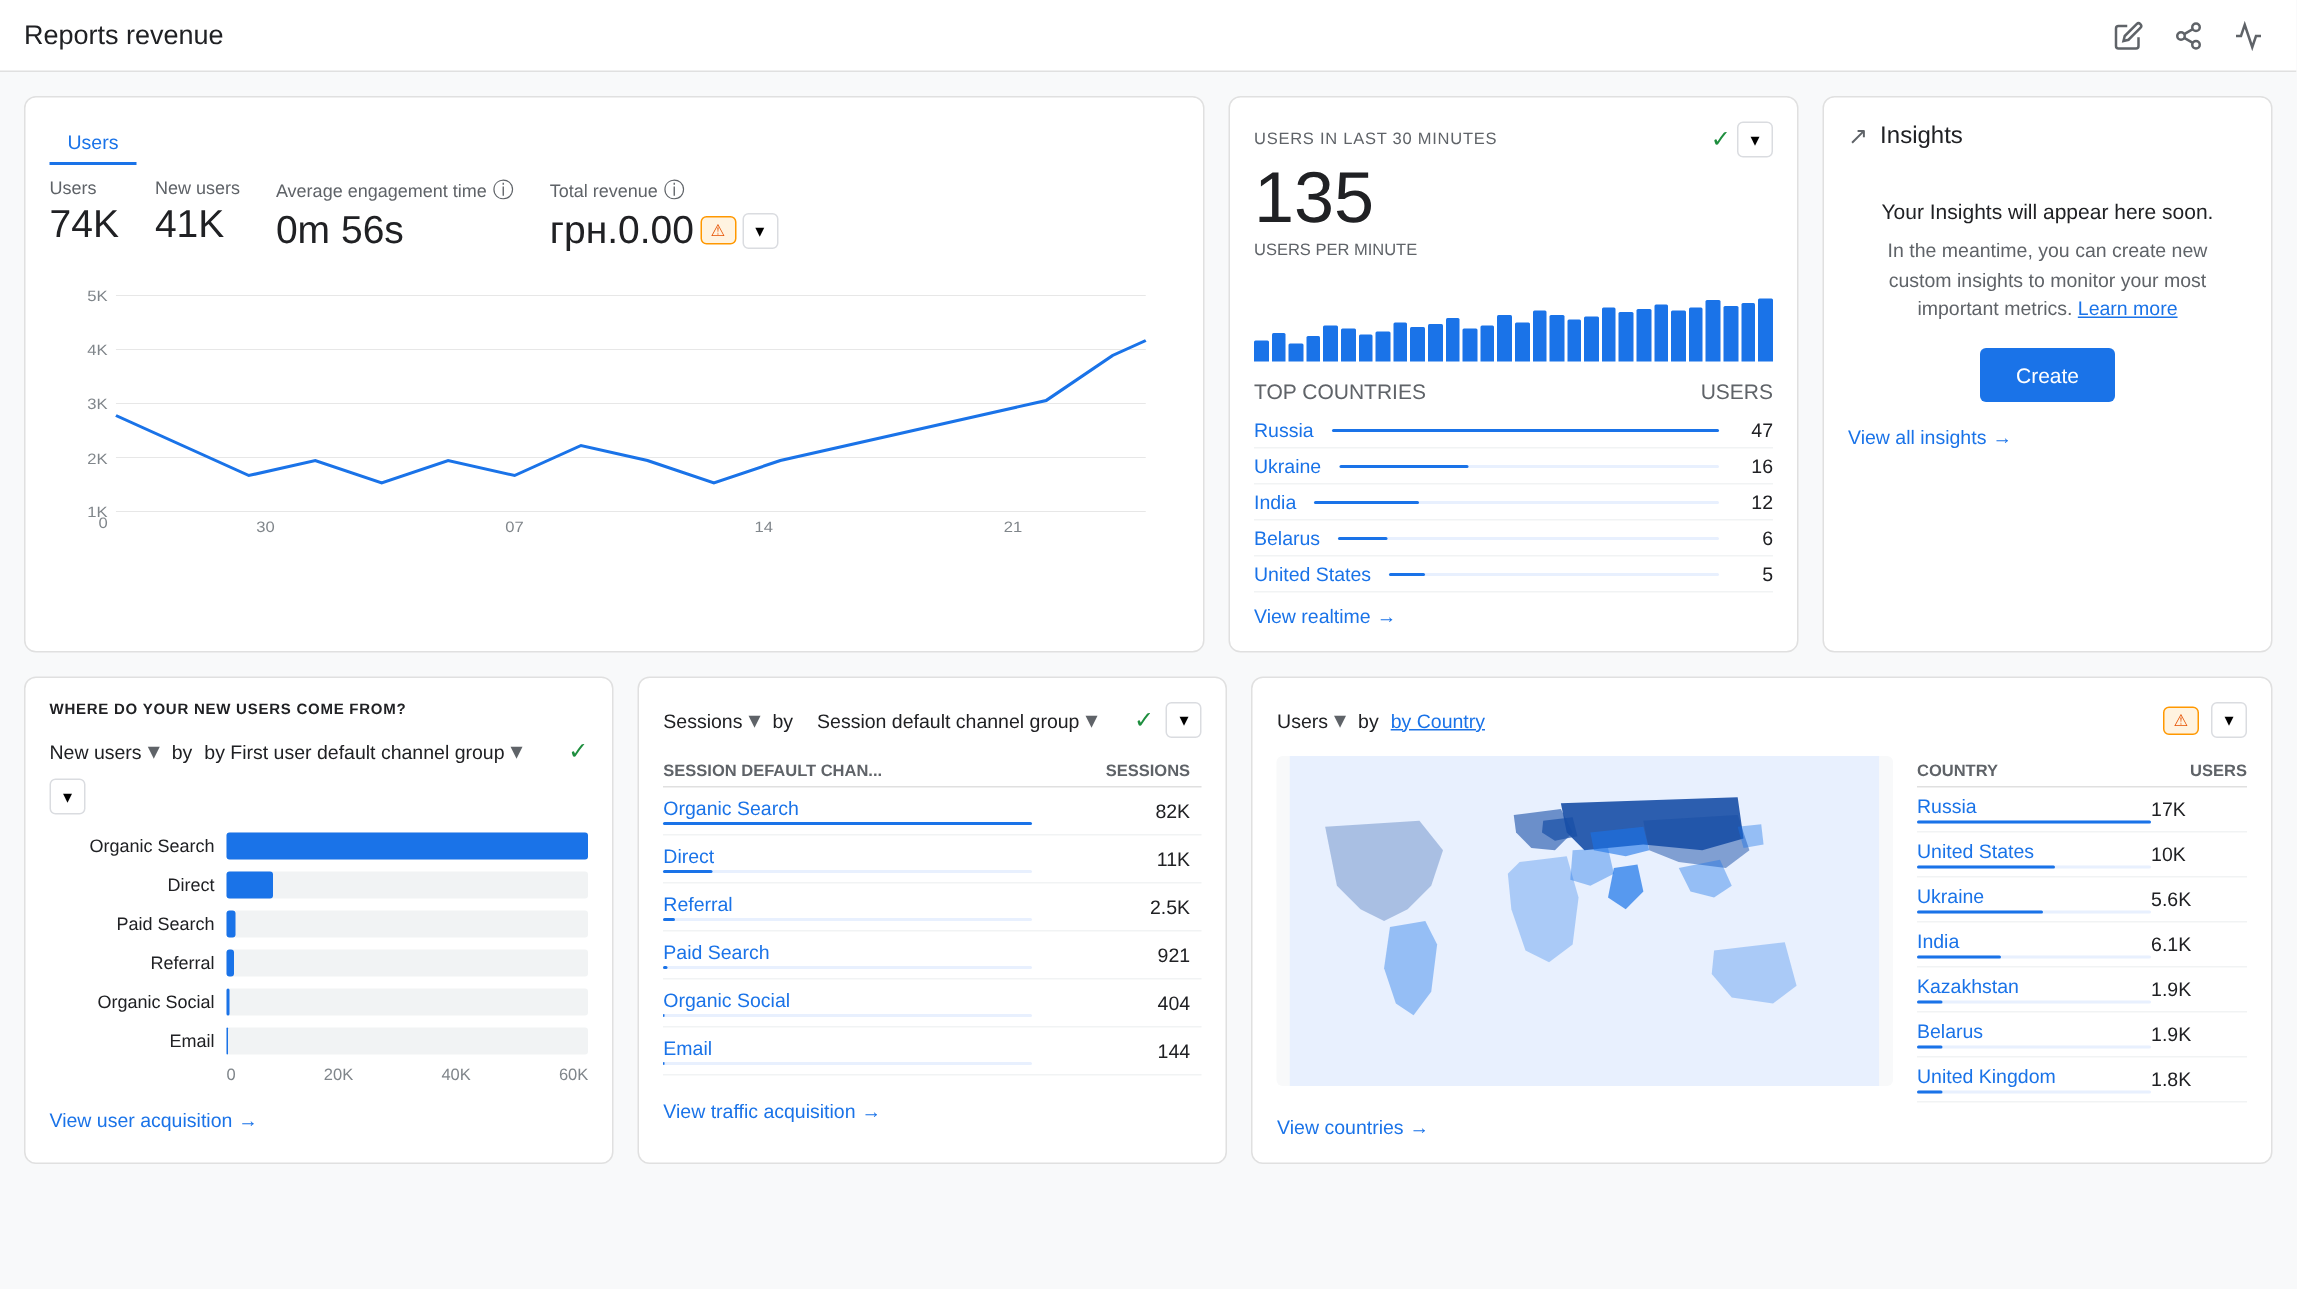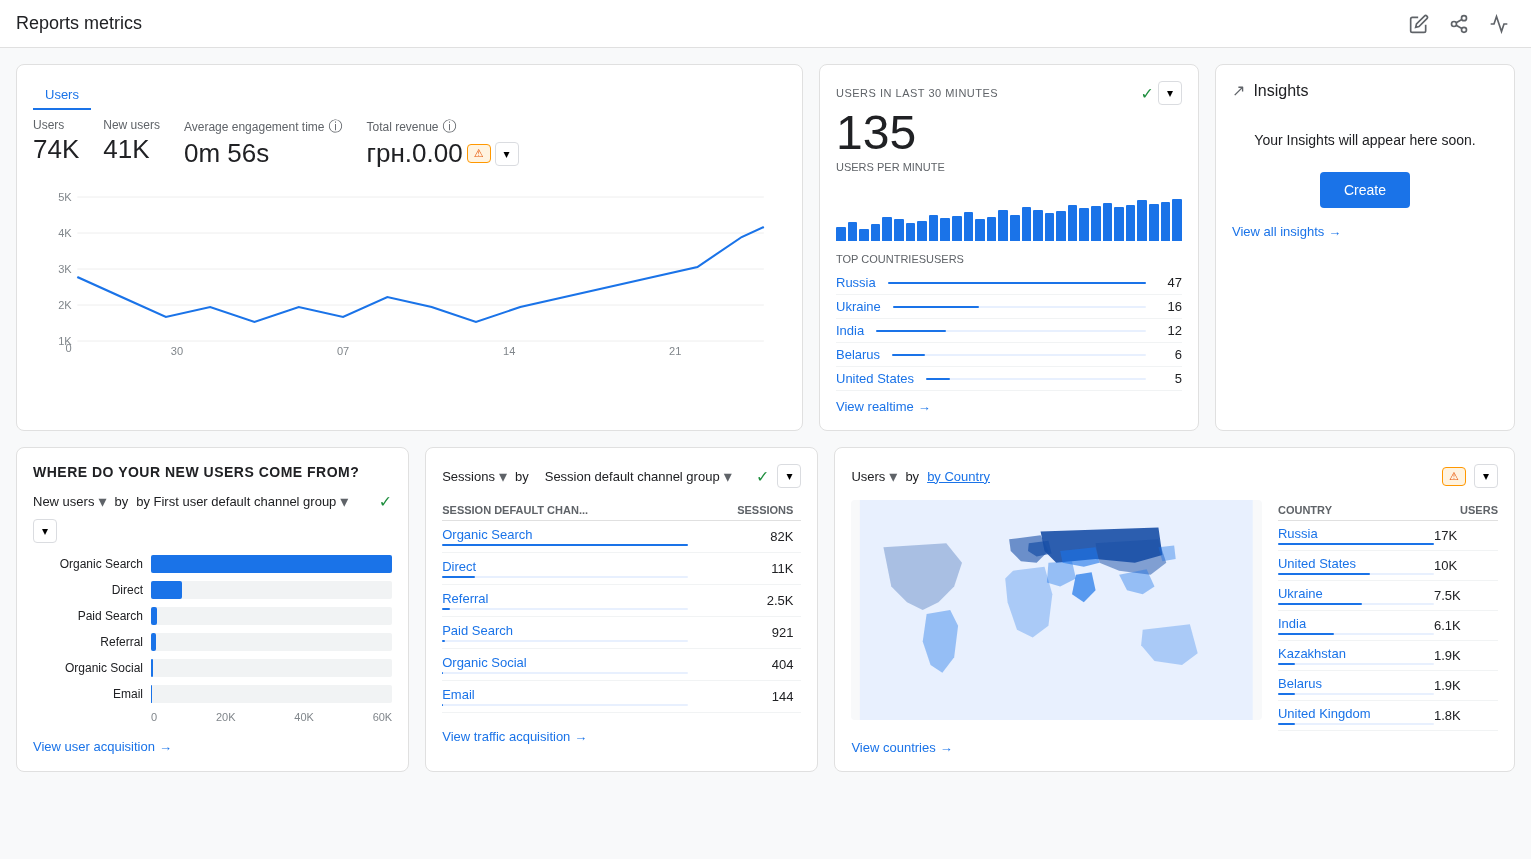--- a/index.html
+++ b/index.html
@@ -51,21 +51,21 @@
     .chart-area svg { width: 100%; height: 100%; }
 
     
     .rt-header { display: flex; justify-content: space-between; align-items: center; margin-bottom: 4px; }
     .rt-label { font-size: 11px; color: #5f6368; text-transform: uppercase; letter-spacing: 0.5px; }
     .rt-count { font-size: 48px; font-weight: 300; color: #202124; line-height: 1; margin-bottom: 4px; }
     .rt-sublabel { font-size: 11px; color: #5f6368; text-transform: uppercase; margin-bottom: 8px; }
     .rt-bars { display: flex; align-items: flex-end; height: 60px; gap: 2px; margin-bottom: 12px; }
     .rt-bar { background: #1a73e8; border-radius: 1px 1px 0 0; flex: 1; }
     
-    .countries-header { display: flex; font-size: 11px; color: #5f6368; text-transform: uppercase; margin-bottom: 6px; }
+    .countries-header { display: flex; justify-content: space-between; font-size: 14px; color: #5f6368; text-transform: uppercase; margin-bottom: 6px; }
     .country-row { display: flex; align-items: center; justify-content: space-between; padding: 4px 0; border-bottom: 1px solid #f1f3f4; }
     .country-name { font-size: 13px; color: #1a73e8; cursor: pointer; text-decoration: underline; text-decoration-color: transparent; }
     .country-bar-wrap { flex: 1; margin: 0 12px; height: 2px; background: #e8f0fe; border-radius: 1px; }
     .country-bar { height: 2px; background: #1a73e8; border-radius: 1px; }
     .country-count { font-size: 13px; color: #202124; min-width: 24px; text-align: right; }
     .view-link { color: #1a73e8; font-size: 13px; cursor: pointer; display: flex; align-items: center; gap: 4px; margin-top: 8px; }
 
     
     .insights-header { display: flex; align-items: center; gap: 8px; margin-bottom: 16px; }
     .insights-title { font-size: 16px; font-weight: 400; }
@@ -78,21 +78,21 @@
       padding: 10px 24px; font-size: 14px; cursor: pointer; margin-top: 16px;
       display: inline-block;
     }
 
     
     .bottom-row { display: flex; gap: 16px; }
     .card-sources { flex: 1; min-width: 0; }
     .card-campaigns { flex: 1; min-width: 0; }
     .card-map { flex: 1.8; min-width: 0; }
 
-    .section-title { font-size: 14px; font-weight: 600; color: #202124; text-transform: uppercase; letter-spacing: 0.5px; margin-bottom: 12px; }
+    .section-title { font-size: 10px; font-weight: 600; color: #202124; text-transform: uppercase; letter-spacing: 0.5px; margin-bottom: 12px; }
     .filter-bar { display: flex; align-items: center; gap: 8px; margin-bottom: 12px; flex-wrap: wrap; }
     .filter-chip {
       display: flex; align-items: center; gap: 4px; font-size: 13px;
       cursor: pointer; color: #202124;
     }
     .filter-chip .chevron { font-size: 16px; color: #5f6368; }
     .action-btn {
       border: 1px solid #dadce0; border-radius: 4px; padding: 4px 8px;
       background: #fff; cursor: pointer; display: flex; align-items: center; gap: 4px;
       font-size: 12px;
@@ -127,21 +127,21 @@
     .country-table td:last-child { text-align: left; }
     .country-table td a { color: #1a73e8; text-decoration: none; }
     .cbar-wrap { height: 2px; background: #e8f0fe; border-radius: 1px; margin-top: 2px; }
     .cbar { height: 2px; background: #1a73e8; border-radius: 1px; }
     .trend-icon { font-size: 16px; color: #5f6368; }
   </style>
 </head>
 <body>
 
 <div class="page-header">
-  <span class="page-title">Reports metrics</span>
+  <span class="page-title">Reports revenue</span>
   <div class="header-actions">
     <button class="header-icon-btn" title="Edit">
       <svg width="20" height="20" viewBox="0 0 24 24" fill="none" stroke="currentColor" stroke-width="2">
           <path d="M11 4H4a2 2 0 0 0-2 2v14a2 2 0 0 0 2 2h14a2 2 0 0 0 2-2v-7"></path>
           <path d="M18.5 2.5a2.121 2.121 0 0 1 3 3L12 15l-4 1 1-4 9.5-9.5z"></path>
         </svg>
     </button>
     <button class="header-icon-btn" title="Share">
       <svg width="20" height="20" viewBox="0 0 24 24" fill="none" stroke="currentColor" stroke-width="2">
           <circle cx="18" cy="5" r="3"></circle>
@@ -315,20 +315,24 @@
       </a>
     </div>
 
     <div class="card card-insights">
       <div class="insights-header">
         <span class="trend-icon">↗</span>
         <span class="insights-title">Insights</span>
       </div>
       <div class="insights-body">
         <div class="insights-main-text">Your Insights will appear here soon.</div>
+        <div class="insights-sub-text">
+          In the meantime, you can create new custom insights to monitor your most important metrics.
+          <a href="#">Learn more</a>
+        </div>
         <button class="create-btn">Create</button>
       </div>
       <a class="view-link" style="margin-top:0;">
         <span>View all insights</span>
         <span>→</span>
       </a>
     </div>
   </div>
 
   <div class="bottom-row">
@@ -558,21 +562,21 @@
     </td>
     <td>10K</td>
   </tr>
                 <tr>
     <td>
       <a href="#">Ukraine</a>
       <div class="cbar-wrap">
         <div class="cbar" style="width:54%"></div>
       </div>
     </td>
-    <td>7.5K</td>
+    <td>5.6K</td>
   </tr>
                 <tr>
     <td>
       <a href="#">India</a>
       <div class="cbar-wrap">
         <div class="cbar" style="width:36%"></div>
       </div>
     </td>
     <td>6.1K</td>
   </tr>

